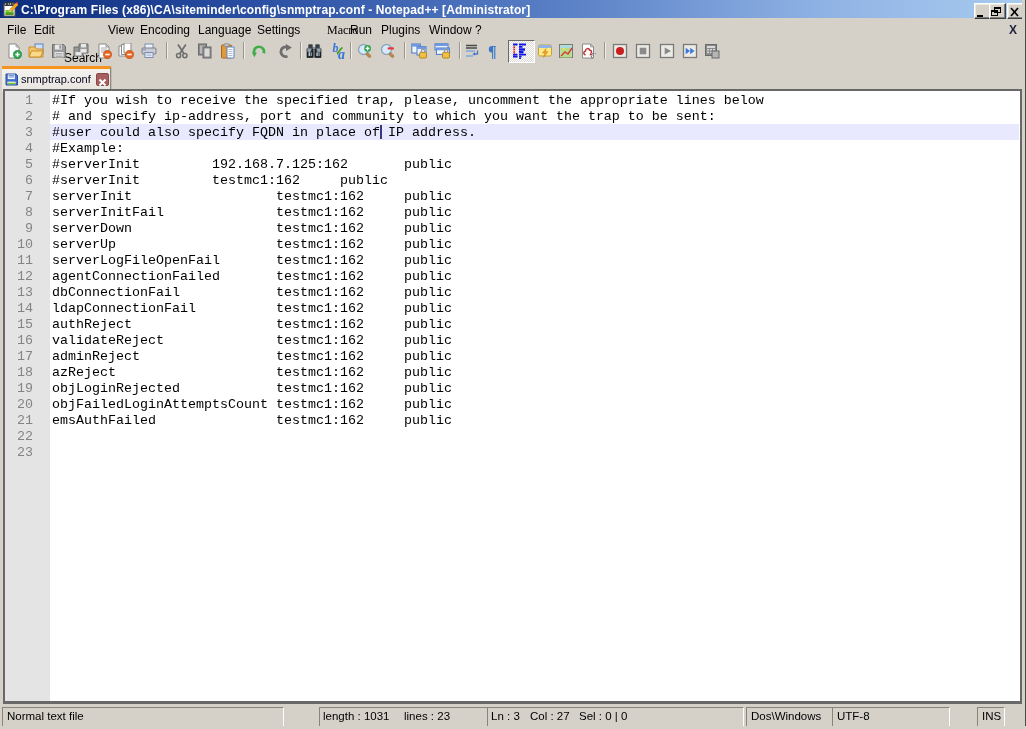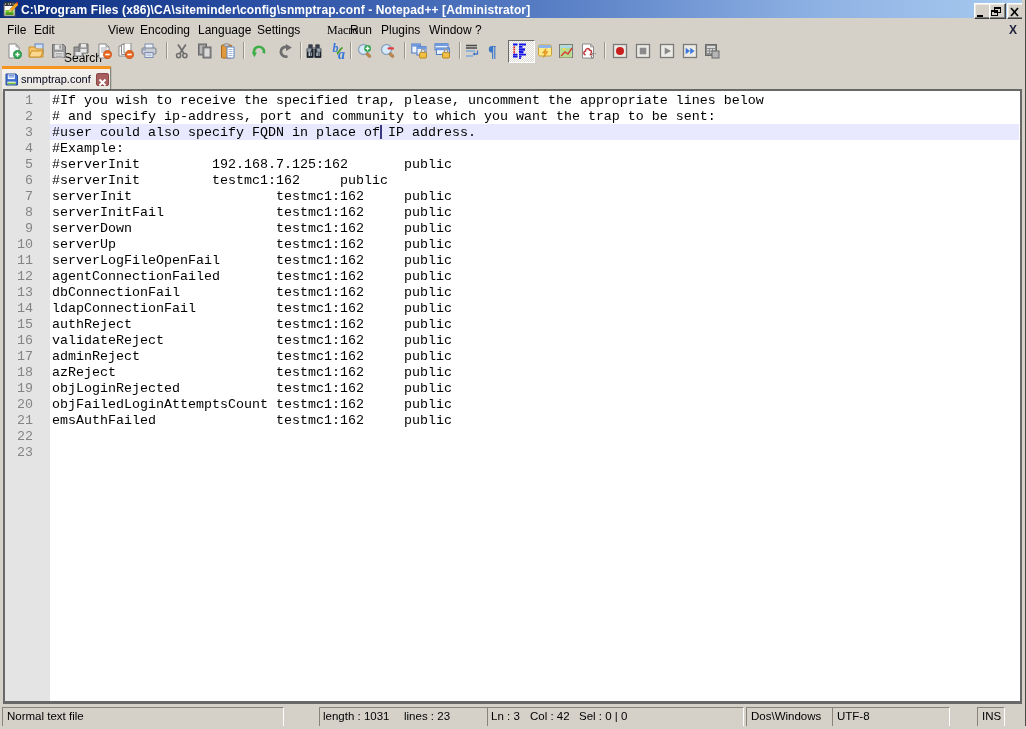--- a/index.html
+++ b/index.html
@@ -376,20 +376,20 @@
 adminReject                 testmc1:162     public
 azReject                    testmc1:162     public
 objLoginRejected            testmc1:162     public
 objFailedLoginAttemptsCount testmc1:162     public
 emsAuthFailed               testmc1:162     public</pre>
   <div class="abs" id="caret"></div>
 
   <div class="abs" id="status">
     <div class="sf" style="left:2px;width:282px;">Normal text file</div>
     <div class="sf" style="left:287px;width:197px;padding:0;margin-left:32px;"><span style="position:absolute;left:3px;top:2px;">length : 1031</span><span style="position:absolute;left:84px;top:2px;text-align:right;">lines : 23</span></div>
-    <div class="sf" style="left:487px;width:257px;padding:0;"><span style="position:absolute;left:3px;top:2px;">Ln : 3</span><span style="position:absolute;left:42px;top:2px;">Col : 42</span><span style="position:absolute;left:91px;top:2px;">Sel : 0 | 0</span></div>
+    <div class="sf" style="left:487px;width:257px;padding:0;"><span style="position:absolute;left:3px;top:2px;">Ln : 3</span><span style="position:absolute;left:42px;top:2px;">Col : 27</span><span style="position:absolute;left:91px;top:2px;">Sel : 0 | 0</span></div>
     <div class="sf" style="left:746px;width:107px;">Dos\Windows</div>
     <div class="sf" style="left:832px;width:118px;">UTF-8</div>
     <div class="sf" style="left:977px;width:28px;">INS</div>
   </div>
   <div class="abs" id="redge"></div>
   <div class="abs" id="rline"></div>
   <div class="abs" id="bedge"></div>
 
 </body></html>

